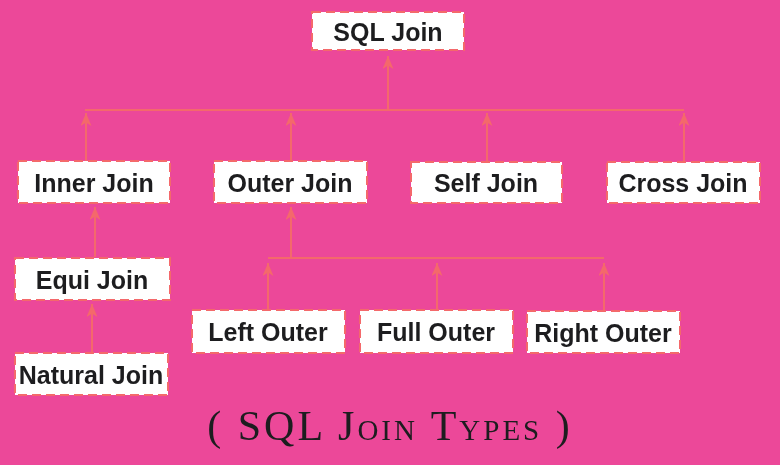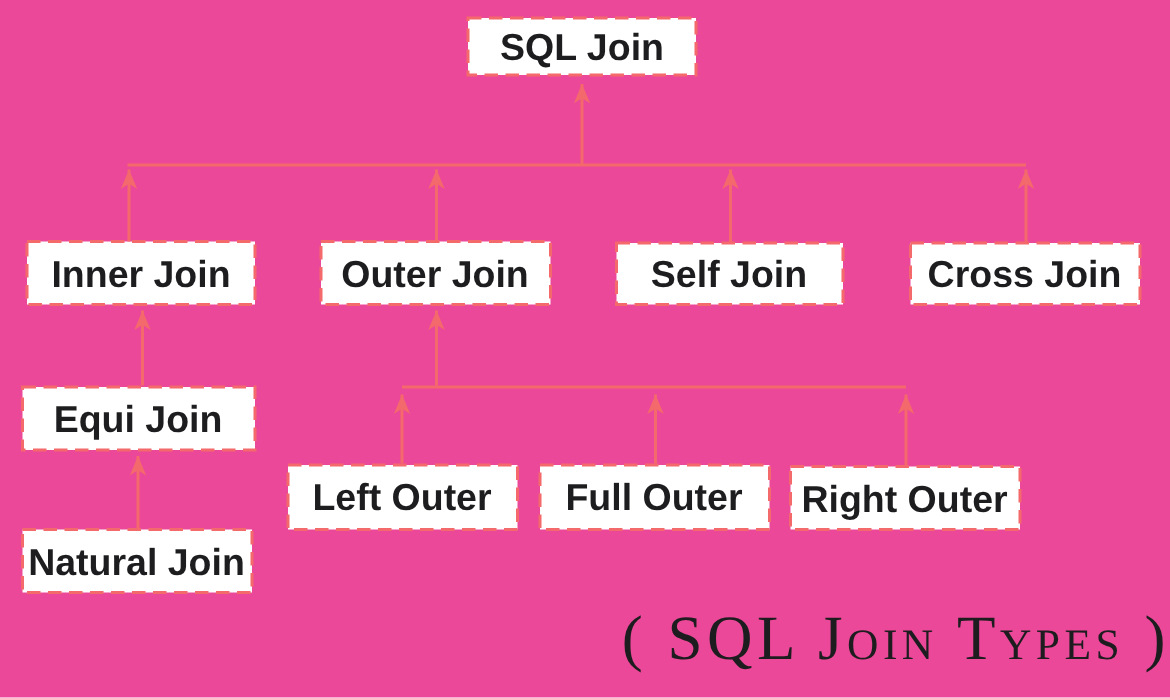--- a/index.html
+++ b/index.html
@@ -36,21 +36,21 @@
     font-size: 25px;
     font-weight: 700;
     fill: #1d1d1f;
     text-anchor: middle;
   }
   .caption {
     position: absolute;
     left: 0;
     top: 402px;
     width: 780px;
-    text-align: right;
+    text-align: center;
     font-family: "Liberation Serif", serif;
     font-variant: small-caps;
     font-size: 42px;
     font-weight: 400;
     letter-spacing: 3px;
     color: #1d1d1f;
   }
 </style>
 </head>
 <body>

